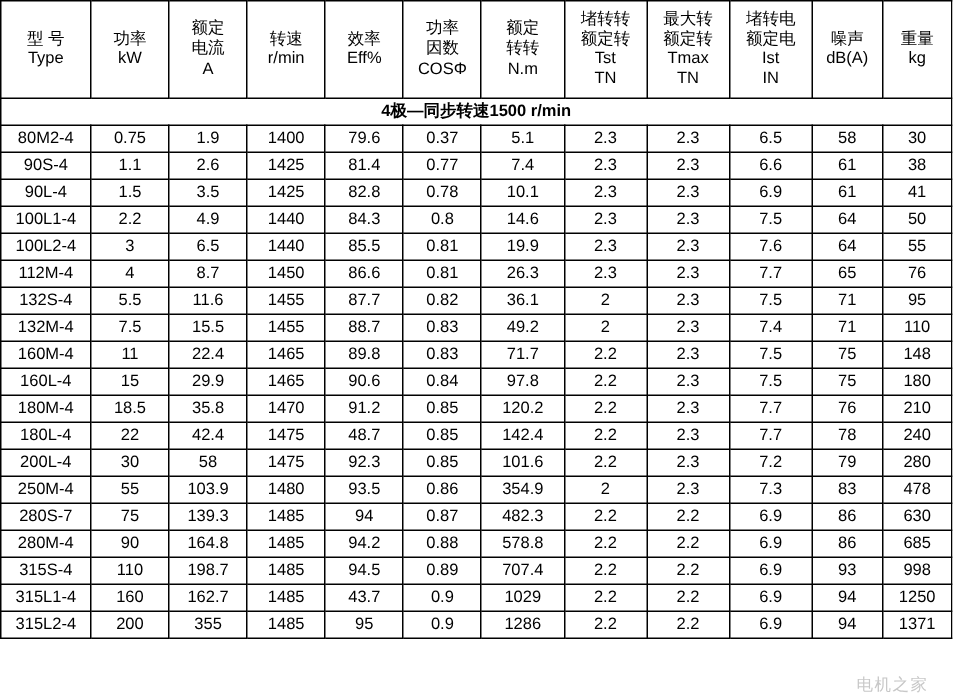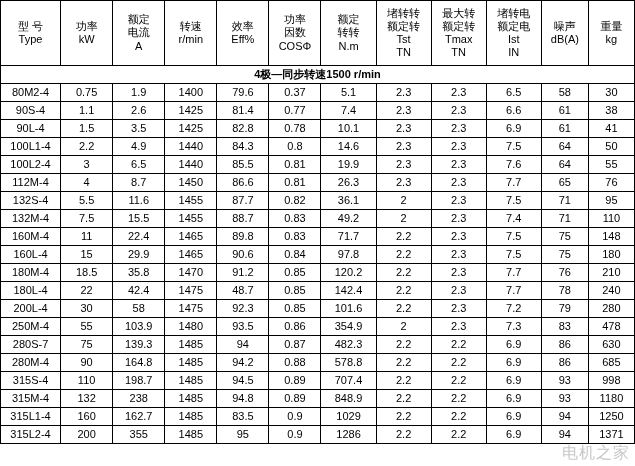--- a/index.html
+++ b/index.html
@@ -60,23 +60,23 @@
   col.c9 { width: 55px; }
   col.c10 { width: 47px; }
   col.c11 { width: 46px; }
 
   .first-col {
     text-align: center;
     padding-left: 2px;
   }
   .watermark {
     position: absolute;
-    right: 5px;
+    right: 16px;
     bottom: 2px;
-    font-size: 16px;
+    font-size: 11px;
     color: #c8c8c8;
     letter-spacing: 1px;
     pointer-events: none;
   }
 </style>
 </head>
 <body>
 
 <table class="spec">
   <colgroup>
@@ -390,39 +390,25 @@
       <td>94.5</td>
       <td>0.89</td>
       <td>707.4</td>
       <td>2.2</td>
       <td>2.2</td>
       <td>6.9</td>
       <td>93</td>
       <td>998</td>
     </tr>
     <tr>
-      <td class="first-col">315M-4</td>
-      <td>132</td>
-      <td>238</td>
-      <td>1485</td>
-      <td>94.8</td>
-      <td>0.89</td>
-      <td>848.9</td>
-      <td>2.2</td>
-      <td>2.2</td>
-      <td>6.9</td>
-      <td>93</td>
-      <td>1180</td>
-    </tr>
-    <tr>
       <td class="first-col">315L1-4</td>
       <td>160</td>
       <td>162.7</td>
       <td>1485</td>
-      <td>83.5</td>
+      <td>43.7</td>
       <td>0.9</td>
       <td>1029</td>
       <td>2.2</td>
       <td>2.2</td>
       <td>6.9</td>
       <td>94</td>
       <td>1250</td>
     </tr>
     <tr>
       <td class="first-col">315L2-4</td>

